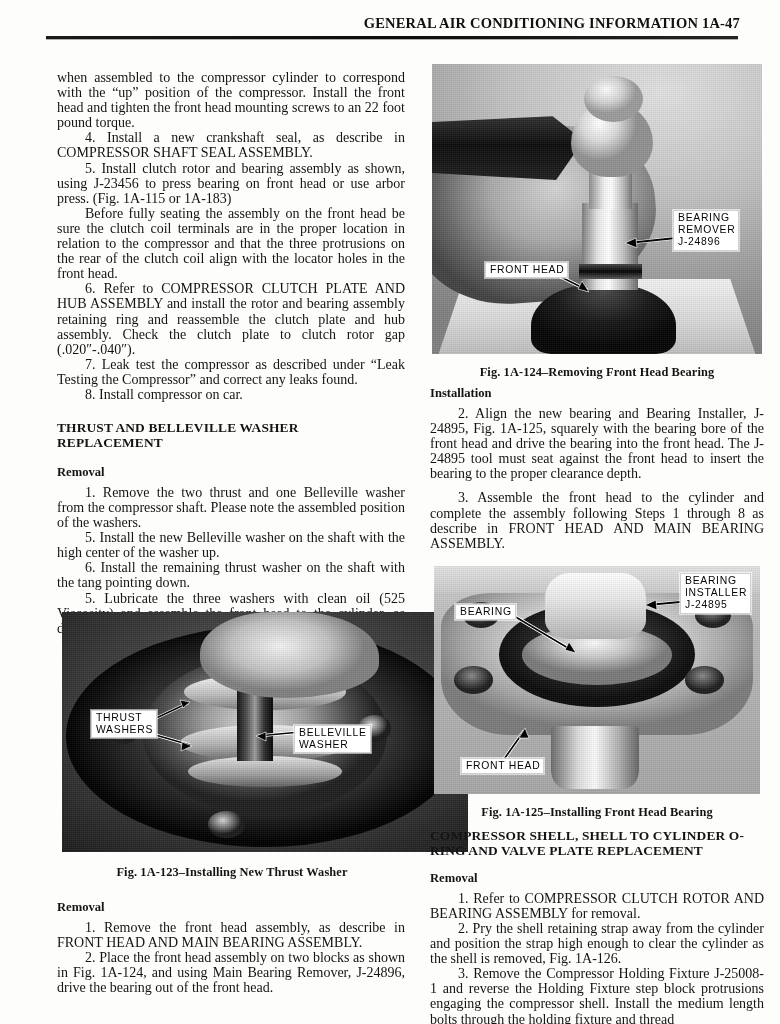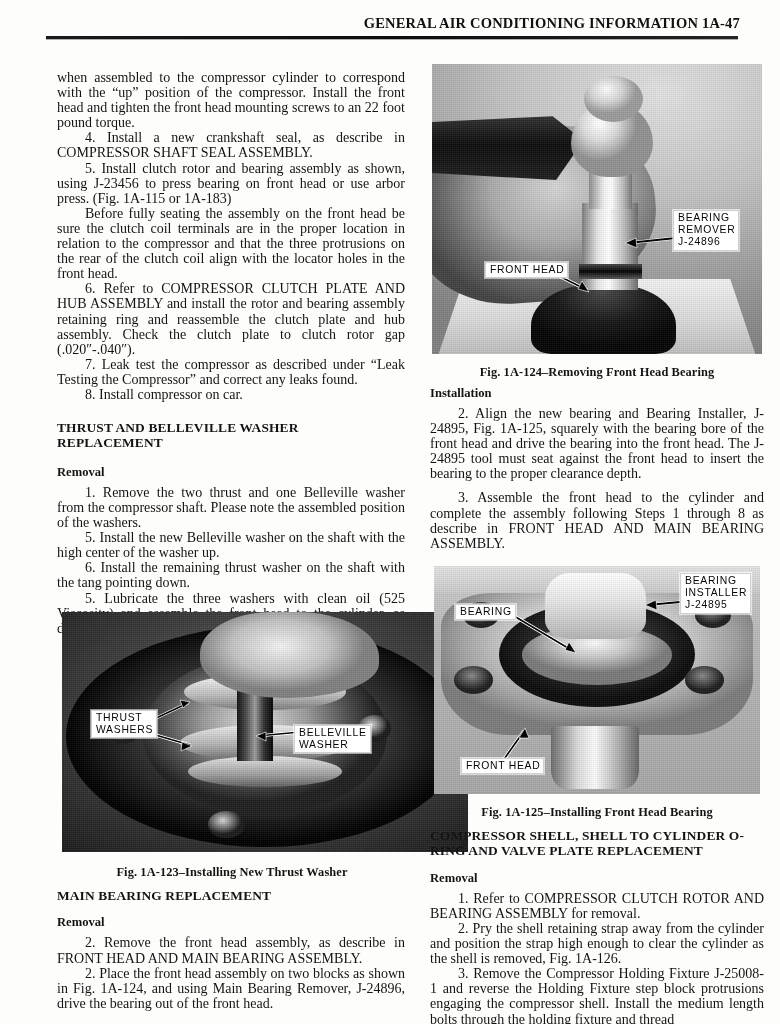--- a/index.html
+++ b/index.html
@@ -323,25 +323,24 @@
 WASHERS</div>
       <div class="callout" style="left:232px;top:100px;margin-top:13px;">BELLEVILLE
 WASHER</div>
       <div class="grain"></div>
     </div>
     <div style="height:13px;"></div>
     <p class="caption">Fig. 1A-123–Installing New Thrust Washer</p>
   </div>
 
   <div class="col" style="left:57px;top:888px;width:348px;">
-    <h2 class="sec">MAIN BEARING REPLACEMENT</h2>
     <div class="sp12"></div>
     <h3 class="sub">Removal</h3>
     <div class="sp6"></div>
-    <p class="body indent">2. Remove the front head assembly, as describe in FRONT HEAD AND MAIN BEARING ASSEMBLY.</p>
+    <p class="body indent">1. Remove the front head assembly, as describe in FRONT HEAD AND MAIN BEARING ASSEMBLY.</p>
     <p class="body indent">2. Place the front head assembly on two blocks as shown in Fig. 1A-124, and using Main Bearing Remover, J-24896, drive the bearing out of the front head.</p>
   </div>
 
   <div class="figure" id="fig124-wrap" style="left:432px;top:64px;width:330px;">
     <div class="photo" id="fig124" style="width:330px;height:290px;">
       <div class="bg"></div>
       <div class="bench"></div>
       <div class="hand"></div>
       <div class="sleeve"></div>
       <div class="head"></div>

